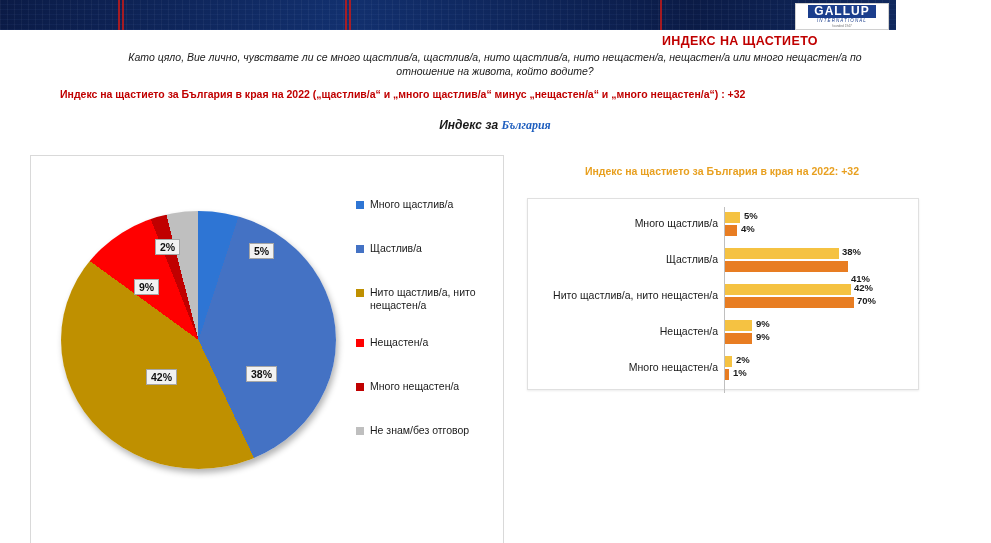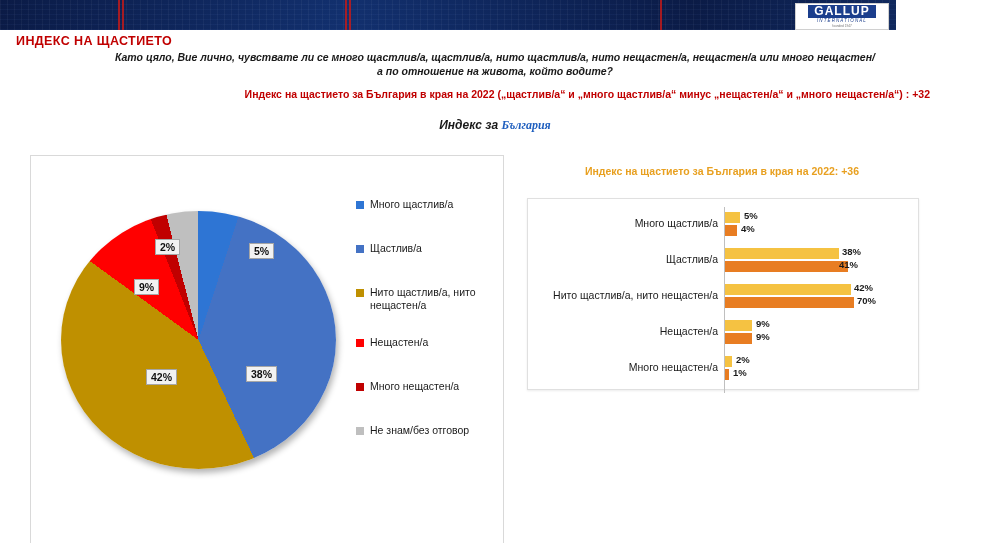--- a/index.html
+++ b/index.html
@@ -72,44 +72,44 @@
   }
   .logo-sub2 {
     color: #777;
     font-size: 3.2px;
     line-height: 4px;
   }
 
   
   .title {
     position: absolute;
-    left: 16px; top: 34px;
+    left: 10px; top: 34px;
     width: 808px;
-    text-align: left;
+    text-align: right;
     font-size: 12.5px;
     font-weight: bold;
     color: #c00000;
     letter-spacing: 0.4px;
   }
   .subtitle {
     position: absolute;
     left: 115px; top: 50px;
     width: 760px;
     text-align: center;
     font-size: 10.5px;
-    font-weight: bold;
+    font-weight: normal;
     font-style: italic;
     color: #1a1a1a;
     line-height: 14px;
   }
   .index-line {
     position: absolute;
     left: 60px; top: 88px;
     width: 870px;
-    text-align: right;
+    text-align: left;
     font-size: 10.5px;
     font-weight: bold;
     color: #c00000;
   }
   .data-for {
     position: absolute;
     left: 260px; top: 118px;
     width: 470px;
     text-align: center;
     font-size: 12px;
@@ -302,40 +302,40 @@
       <span class="legend-text">Много нещастен/а</span>
     </div>
     <div class="legend-item">
       <span class="legend-swatch" style="background:#bfbfbf;"></span>
       <span class="legend-text">Не знам/без отговор</span>
     </div>
   </div>
 </div>
 
 <div class="right-head">
-  <div>Индекс на щастието за България в края на 2022: +36</div>
+  <div>Индекс на щастието за България в края на 2022: +32</div>
 </div>
 
 <div class="bar-panel">
   <div class="bar-axis"></div>
 
   <div class="bar-row" style="top:8px;">
     <div class="bar-cat">Много щастлив/а</div>
     <div class="bar y1" style="width:15px;"></div>
     <div class="bar y2" style="width:12px;"></div>
     <div class="bar-val v1" style="left:216px;">5%</div>
     <div class="bar-val v2" style="left:213px;">4%</div>
   </div>
 
   <div class="bar-row" style="top:44px;">
     <div class="bar-cat">Щастлив/а</div>
     <div class="bar y1" style="width:114px;"></div>
     <div class="bar y2" style="width:123px;"></div>
     <div class="bar-val v1" style="left:314px;">38%</div>
-    <div class="bar-val v2" style="left:311px;">41%</div>
+    <div class="bar-val v2" style="left:323px;margin-top:14px;">41%</div>
   </div>
 
   <div class="bar-row" style="top:80px;">
     <div class="bar-cat">Нито щастлив/а, нито нещастен/а</div>
     <div class="bar y1" style="width:126px;"></div>
     <div class="bar y2" style="width:129px;"></div>
     <div class="bar-val v1" style="left:326px;">42%</div>
     <div class="bar-val v2" style="left:329px;">70%</div>
   </div>
 

